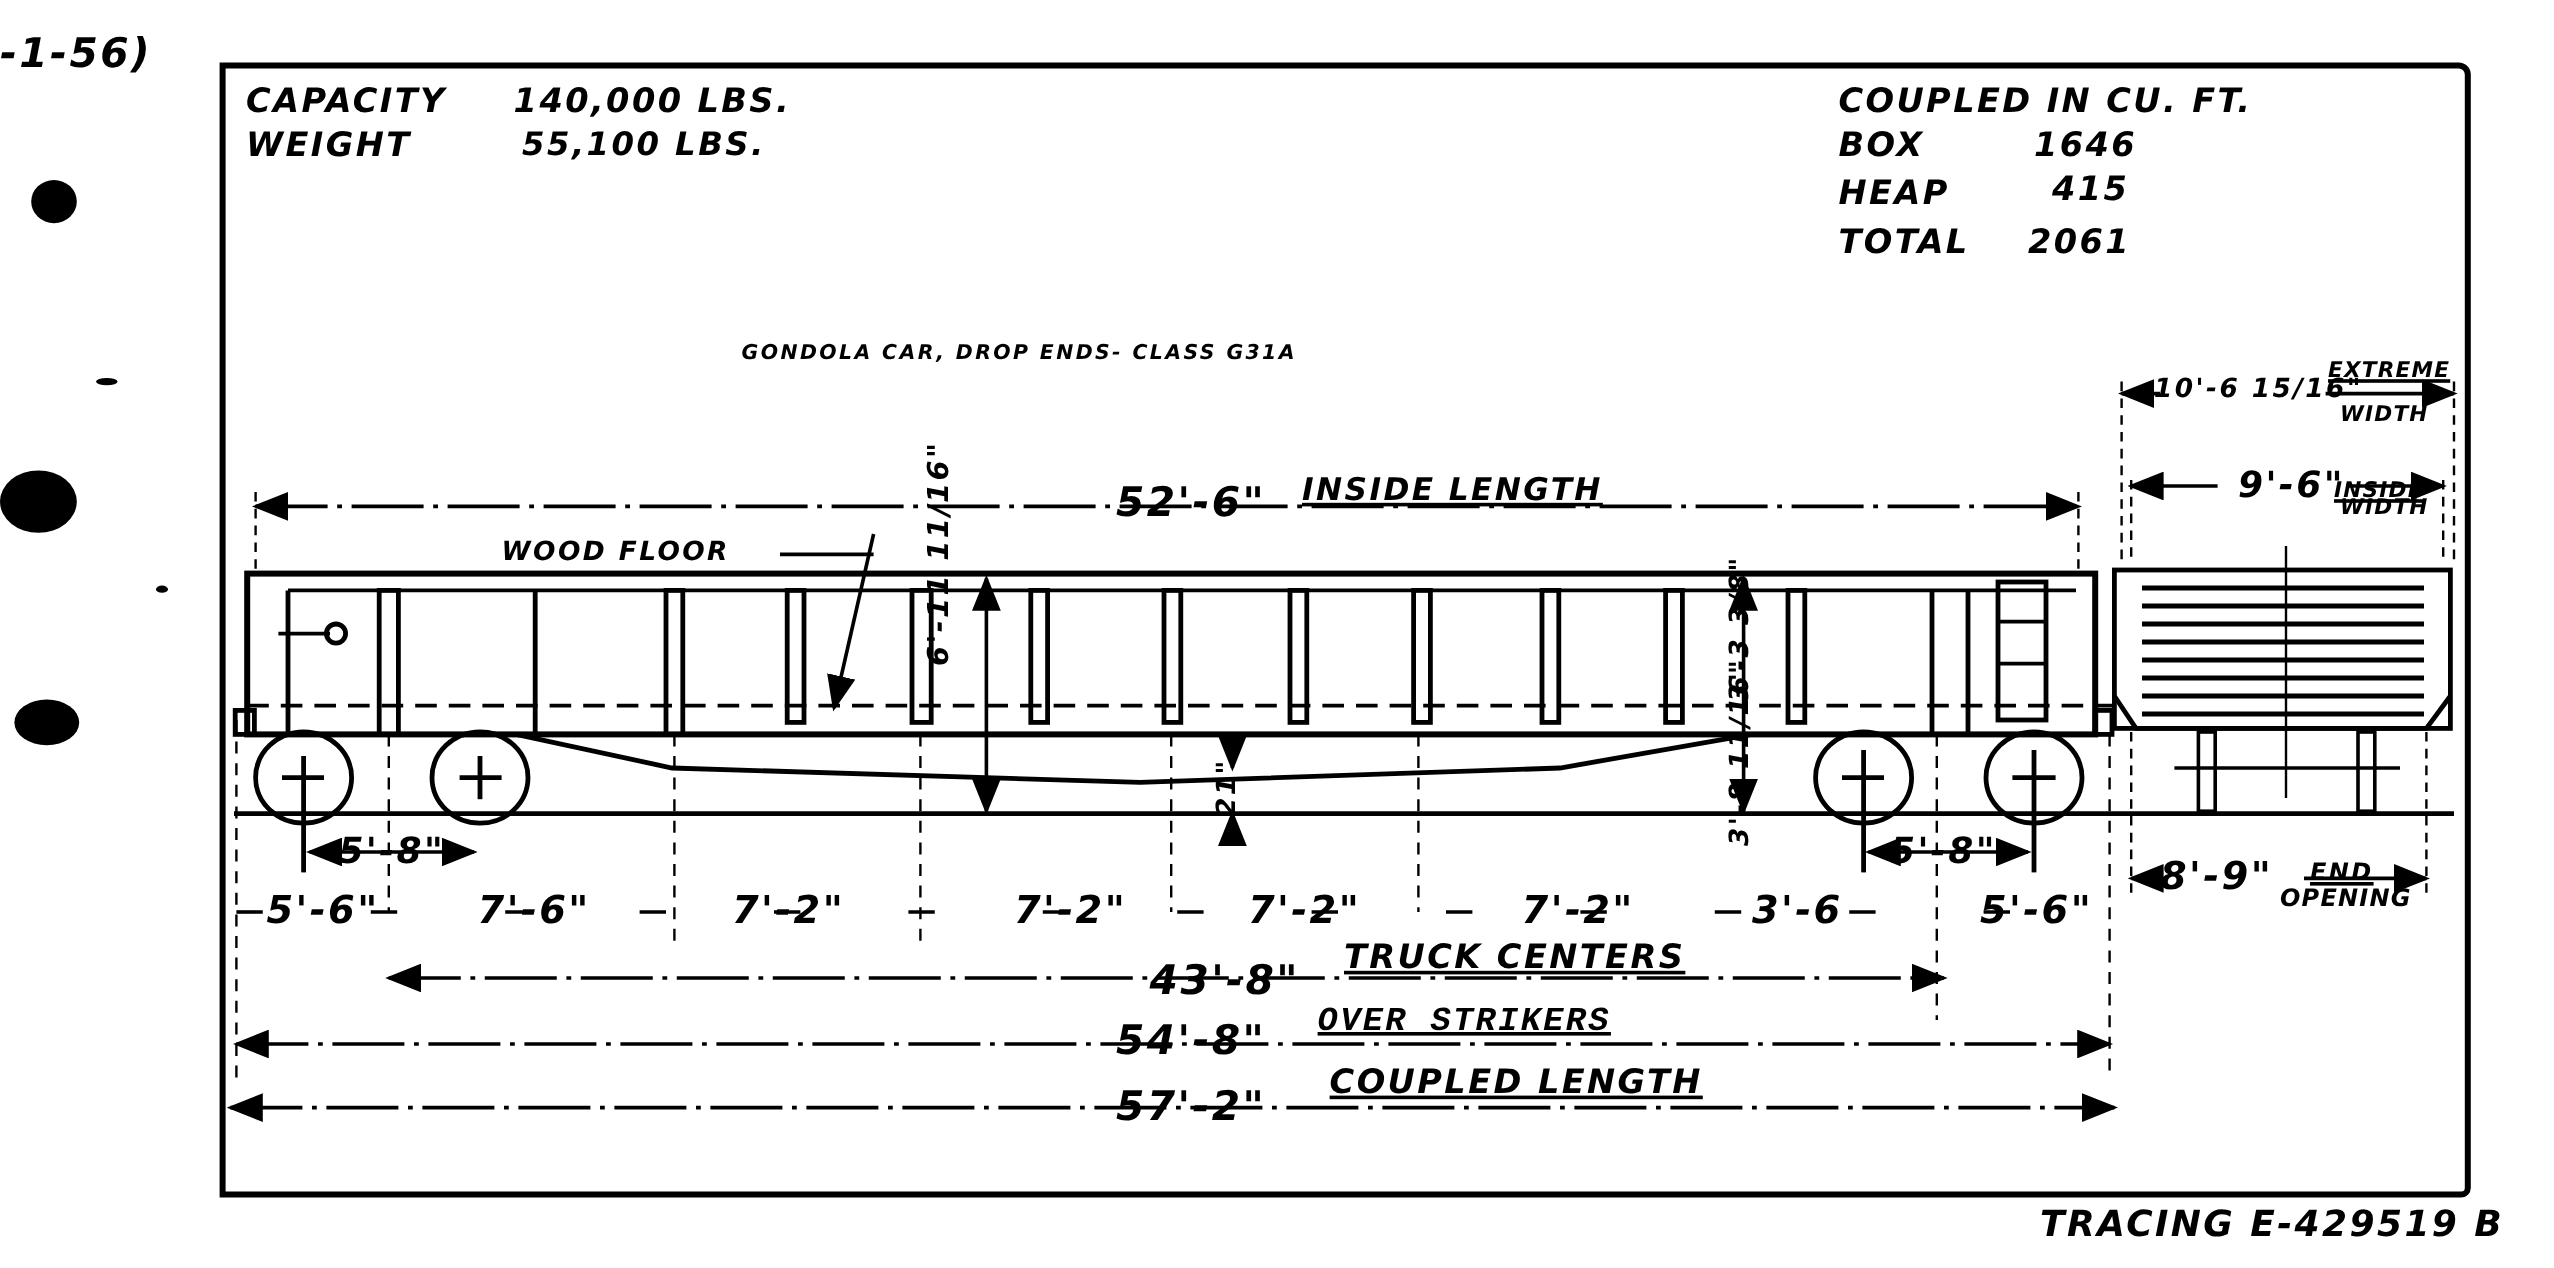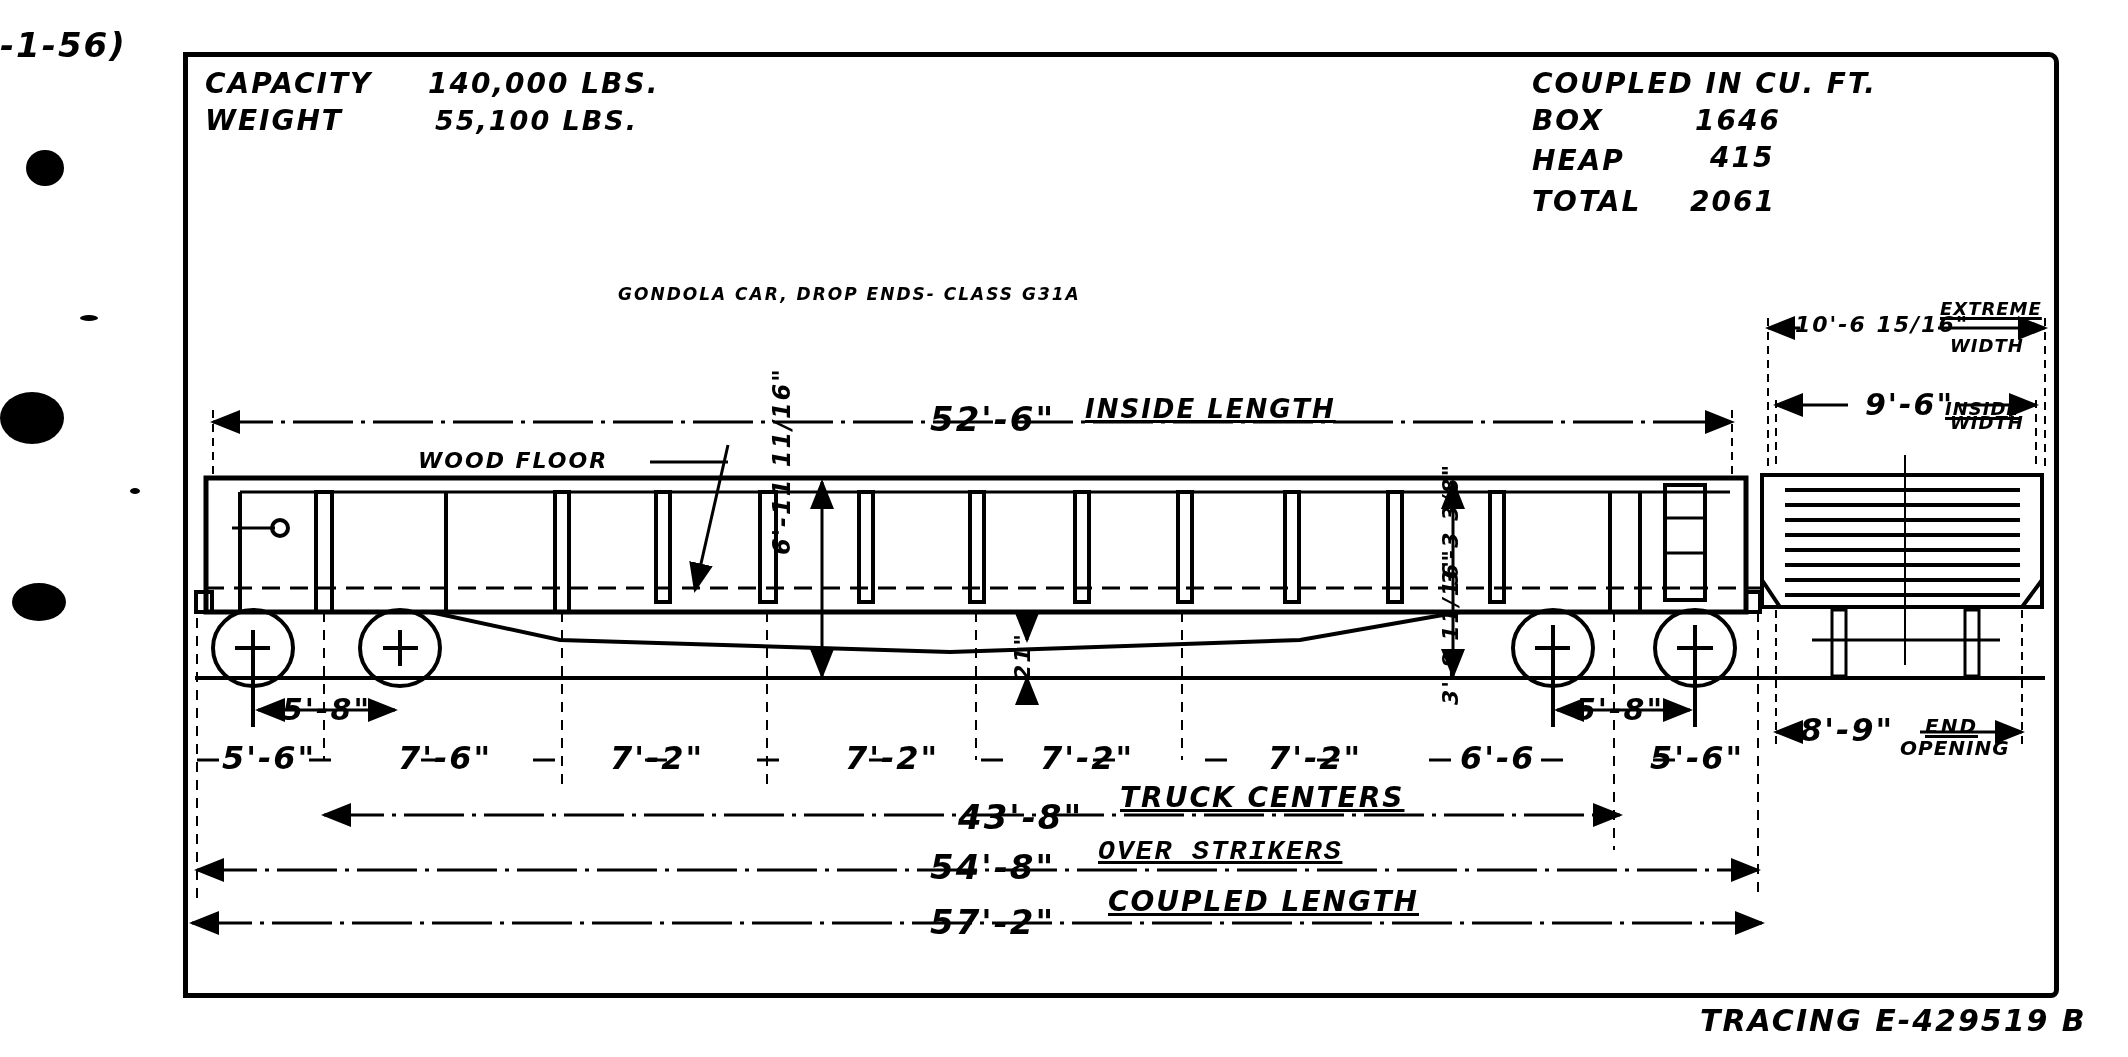--- a/index.html
+++ b/index.html
@@ -177,21 +177,21 @@
 
 <div class="lbl" style="left:282px;top:695px;font-size:30px;">5'-8"</div>
 <div class="lbl" style="left:1575px;top:695px;font-size:30px;">5'-8"</div>
 
 <div class="lbl" style="left:222px;top:742px;font-size:32px;">5'-6"</div>
 <div class="lbl" style="left:398px;top:742px;font-size:32px;">7'-6"</div>
 <div class="lbl" style="left:610px;top:742px;font-size:32px;">7'-2"</div>
 <div class="lbl" style="left:845px;top:742px;font-size:32px;">7'-2"</div>
 <div class="lbl" style="left:1040px;top:742px;font-size:32px;">7'-2"</div>
 <div class="lbl" style="left:1268px;top:742px;font-size:32px;">7'-2"</div>
-<div class="lbl" style="left:1460px;top:742px;font-size:32px;">6'-6</div>
+<div class="lbl" style="left:1460px;top:742px;font-size:32px;">3'-6</div>
 <div class="lbl" style="left:1650px;top:742px;font-size:32px;">5'-6"</div>
 
 <div class="lbl" style="left:958px;top:800px;font-size:34px;">43'-8"</div>
 <div class="lbl u" style="left:1120px;top:784px;font-size:28px;">TRUCK CENTERS</div>
 <div class="lbl" style="left:930px;top:850px;font-size:34px;">54'-8"</div>
 <div class="lbl u" style="left:1098px;top:838px;font-size:28px;font-family:Liberation Mono, monospace;">OVER STRIKERS</div>
 <div class="lbl" style="left:930px;top:905px;font-size:34px;">57'-2"</div>
 <div class="lbl u" style="left:1108px;top:888px;font-size:28px;">COUPLED LENGTH</div>
 
 <div class="lbl" style="left:1795px;top:314px;font-size:22px;">10'-6 15/16"</div>

